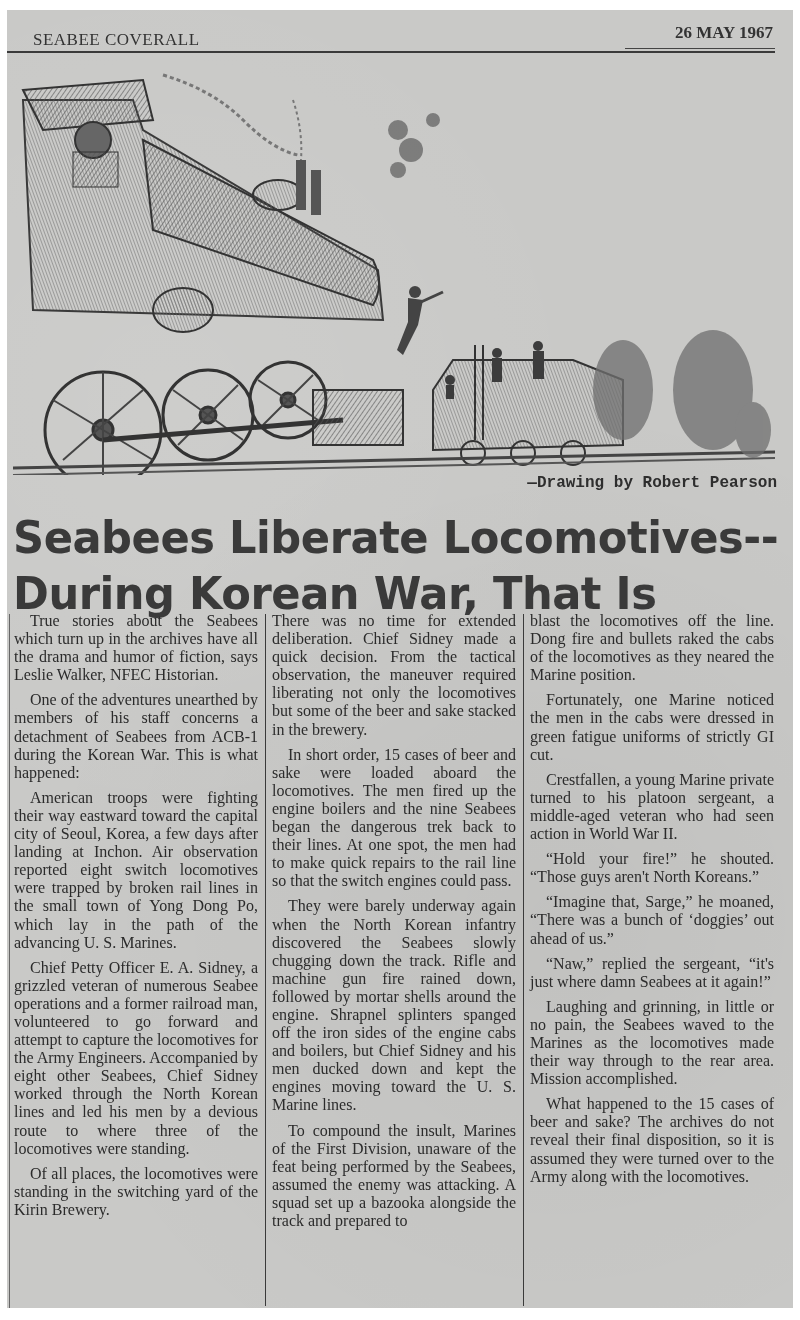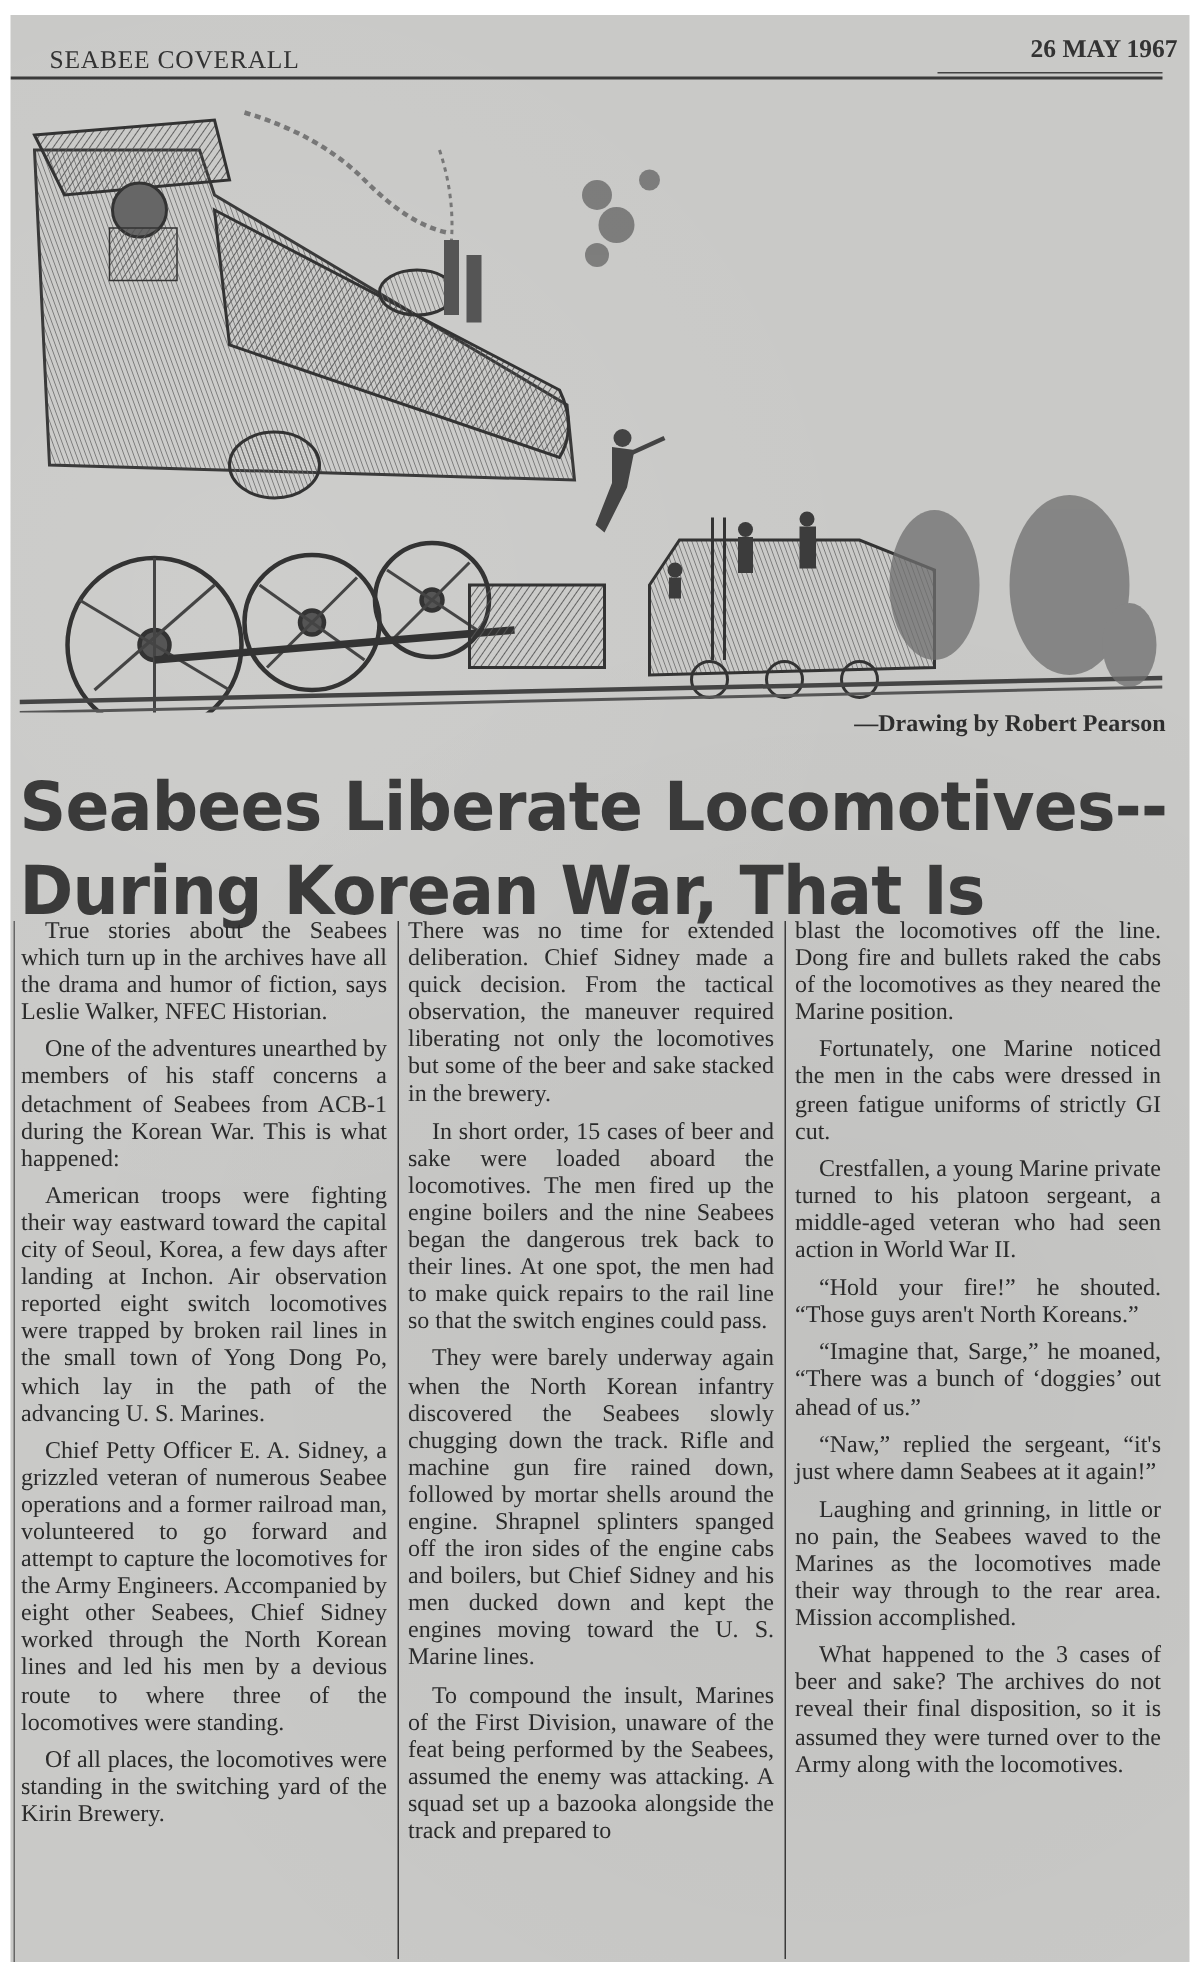--- a/index.html
+++ b/index.html
@@ -15,35 +15,35 @@
   }
   .masthead {
     position: absolute; left: 0; top: 0; width: 786px; height: 44px;
     font-family: "Liberation Serif", serif;
   }
   .masthead .pub {
     position: absolute; left: 26px; top: 20px; font-size: 17px; letter-spacing: 0.5px; color: #333;
     font-stretch: condensed;
   }
   .masthead .date {
-    position: absolute; right: 8px; top: 13px; font-size: 17px; font-weight: bold; color: #333;
+    position: absolute; right: 20px; top: 13px; font-size: 17px; font-weight: bold; color: #333;
   }
   .masthead .rule {
     position: absolute; left: 0; right: 18px; top: 41px; height: 2px; background: #3a3a3a;
   }
   .masthead .rule2 {
     position: absolute; left: 618px; right: 18px; top: 38px; height: 1px; background: #444;
   }
   .illustration {
     position: absolute; left: 6px; top: 50px; width: 762px; height: 415px;
   }
   .illustration svg { width: 100%; height: 100%; display: block; }
   .credit {
     position: absolute; right: 16px; top: 464px;
-    font-family: Liberation Serif, serif; font-weight: bold; font-size: 16px; color: #2e2e2e;
+    font-family: Liberation Mono, monospace; font-weight: bold; font-size: 16px; color: #2e2e2e;
   }
   .headline {
     position: absolute; left: 6px; top: 500px; width: 780px;
     font-family: "DejaVu Sans", sans-serif; font-weight: bold; color: #3a3a3a;
     font-size: 45px; line-height: 56px; letter-spacing: -0.5px;
     transform: scaleX(0.96); transform-origin: left top;
   }
   .headline div { white-space: nowrap; }
   .columns {
     position: absolute; left: 14px; top: 612px; width: 764px; height: 690px;
@@ -188,15 +188,15 @@
     <p>To compound the insult, Marines of the First Division, unaware of the feat being performed by the Seabees, assumed the enemy was attacking. A squad set up a bazooka alongside the track and prepared to</p>
   </div>
   <div class="col col3">
     <p class="cont">blast the locomotives off the line. Dong fire and bullets raked the cabs of the locomotives as they neared the Marine position.</p>
     <p>Fortunately, one Marine noticed the men in the cabs were dressed in green fatigue uniforms of strictly GI cut.</p>
     <p>Crestfallen, a young Marine private turned to his platoon sergeant, a middle-aged veteran who had seen action in World War II.</p>
     <p>“Hold your fire!” he shouted. “Those guys aren't North Koreans.”</p>
     <p>“Imagine that, Sarge,” he moaned, “There was a bunch of ‘doggies’ out ahead of us.”</p>
     <p>“Naw,” replied the sergeant, “it's just where damn Seabees at it again!”</p>
     <p>Laughing and grinning, in little or no pain, the Seabees waved to the Marines as the locomotives made their way through to the rear area. Mission accomplished.</p>
-    <p>What happened to the 3 cases of beer and sake? The archives do not reveal their final disposition, so it is assumed they were turned over to the Army along with the locomotives.</p>
+    <p>What happened to the 15 cases of beer and sake? The archives do not reveal their final disposition, so it is assumed they were turned over to the Army along with the locomotives.</p>
   </div>
 </div>
 
 </body></html>

